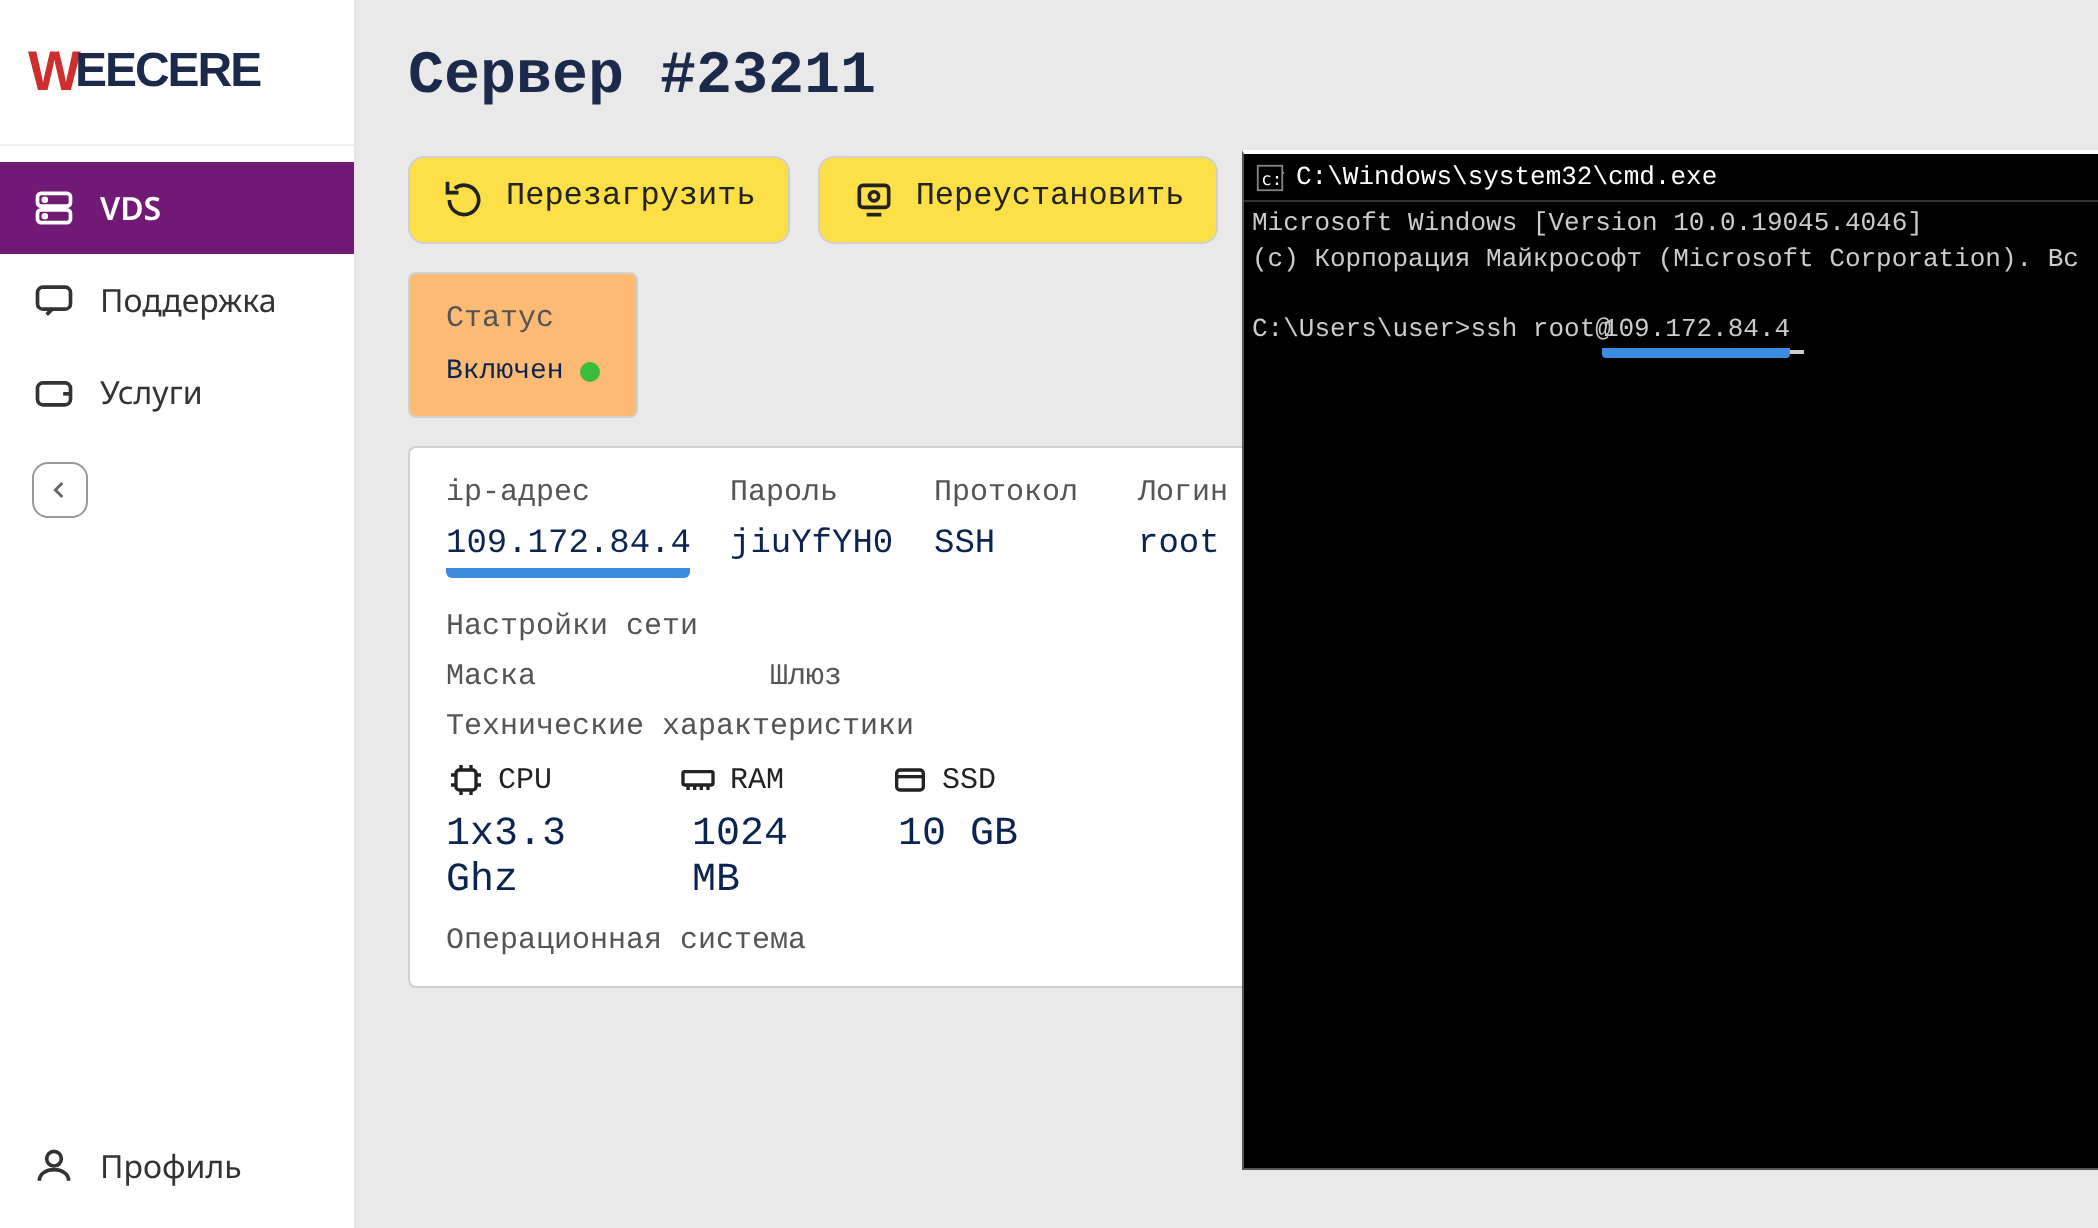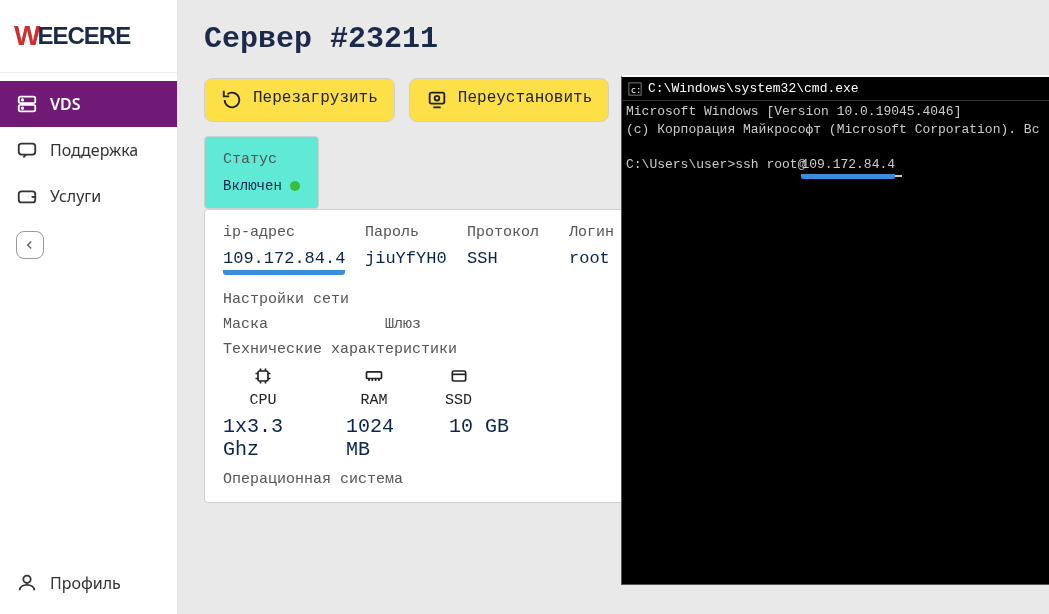--- a/index.html
+++ b/index.html
@@ -83,26 +83,27 @@
     display: flex;
     align-items: flex-start;
     gap: 10px;
     font-family: 'Courier New', monospace;
     font-size: 16px;
     color: #222;
     cursor: pointer;
   }
   .action-btn .icon { width: 22px; height: 22px; }
   .card {
-    background: #5eead4;
+    background: #fdba74;
     border: 1px solid #d0d0d0;
     border-radius: 4px;
     padding: 14px 18px;
     font-family: 'Courier New', monospace;
     color: #222;
+    margin-bottom: 14px;
     width: fit-content;
   }
   .status-card { display: flex; gap: 50px; }
   .status-col .label { color: #555; font-size: 15px; margin-bottom: 10px; }
   .status-col .val { color: #0b2550; font-size: 14px; display:flex; align-items:center; gap:8px;}
   .dot { width: 10px; height: 10px; border-radius: 50%; background: #3bbd3b; display: inline-block; }
   .card2 {
     background: #fff;
     border: 1px solid #d0d0d0;
     border-radius: 4px;
@@ -115,21 +116,21 @@
   .row { display: flex; gap: 22px; margin-bottom: 8px; }
   .colh { color: #555; font-size: 15px; }
   .colv { color: #0b2550; font-size: 17px; }
   .underline-blue {
     display: inline-block;
     border-bottom: 5px solid #3a8dde;
     border-radius: 3px;
     padding-bottom: 2px;
   }
   .spec-row { display: flex; gap: 36px; align-items: center; margin-bottom: 6px;}
-  .spec-item { display: flex; align-items: center; gap: 6px; font-size: 15px; color: #222; flex-direction: column;}
+  .spec-item { display: flex; align-items: center; gap: 6px; font-size: 15px; color: #222;}
   .spec-item .icon { width: 20px; height: 20px; }
   .spec-vals { display: flex; gap: 23px; font-size: 20px; color: #0b2550; margin-bottom: 10px;}
 
   
   .terminal {
     position: absolute;
     top: 75px;
     left: 621px;
     width: 430px;
     height: 510px;

